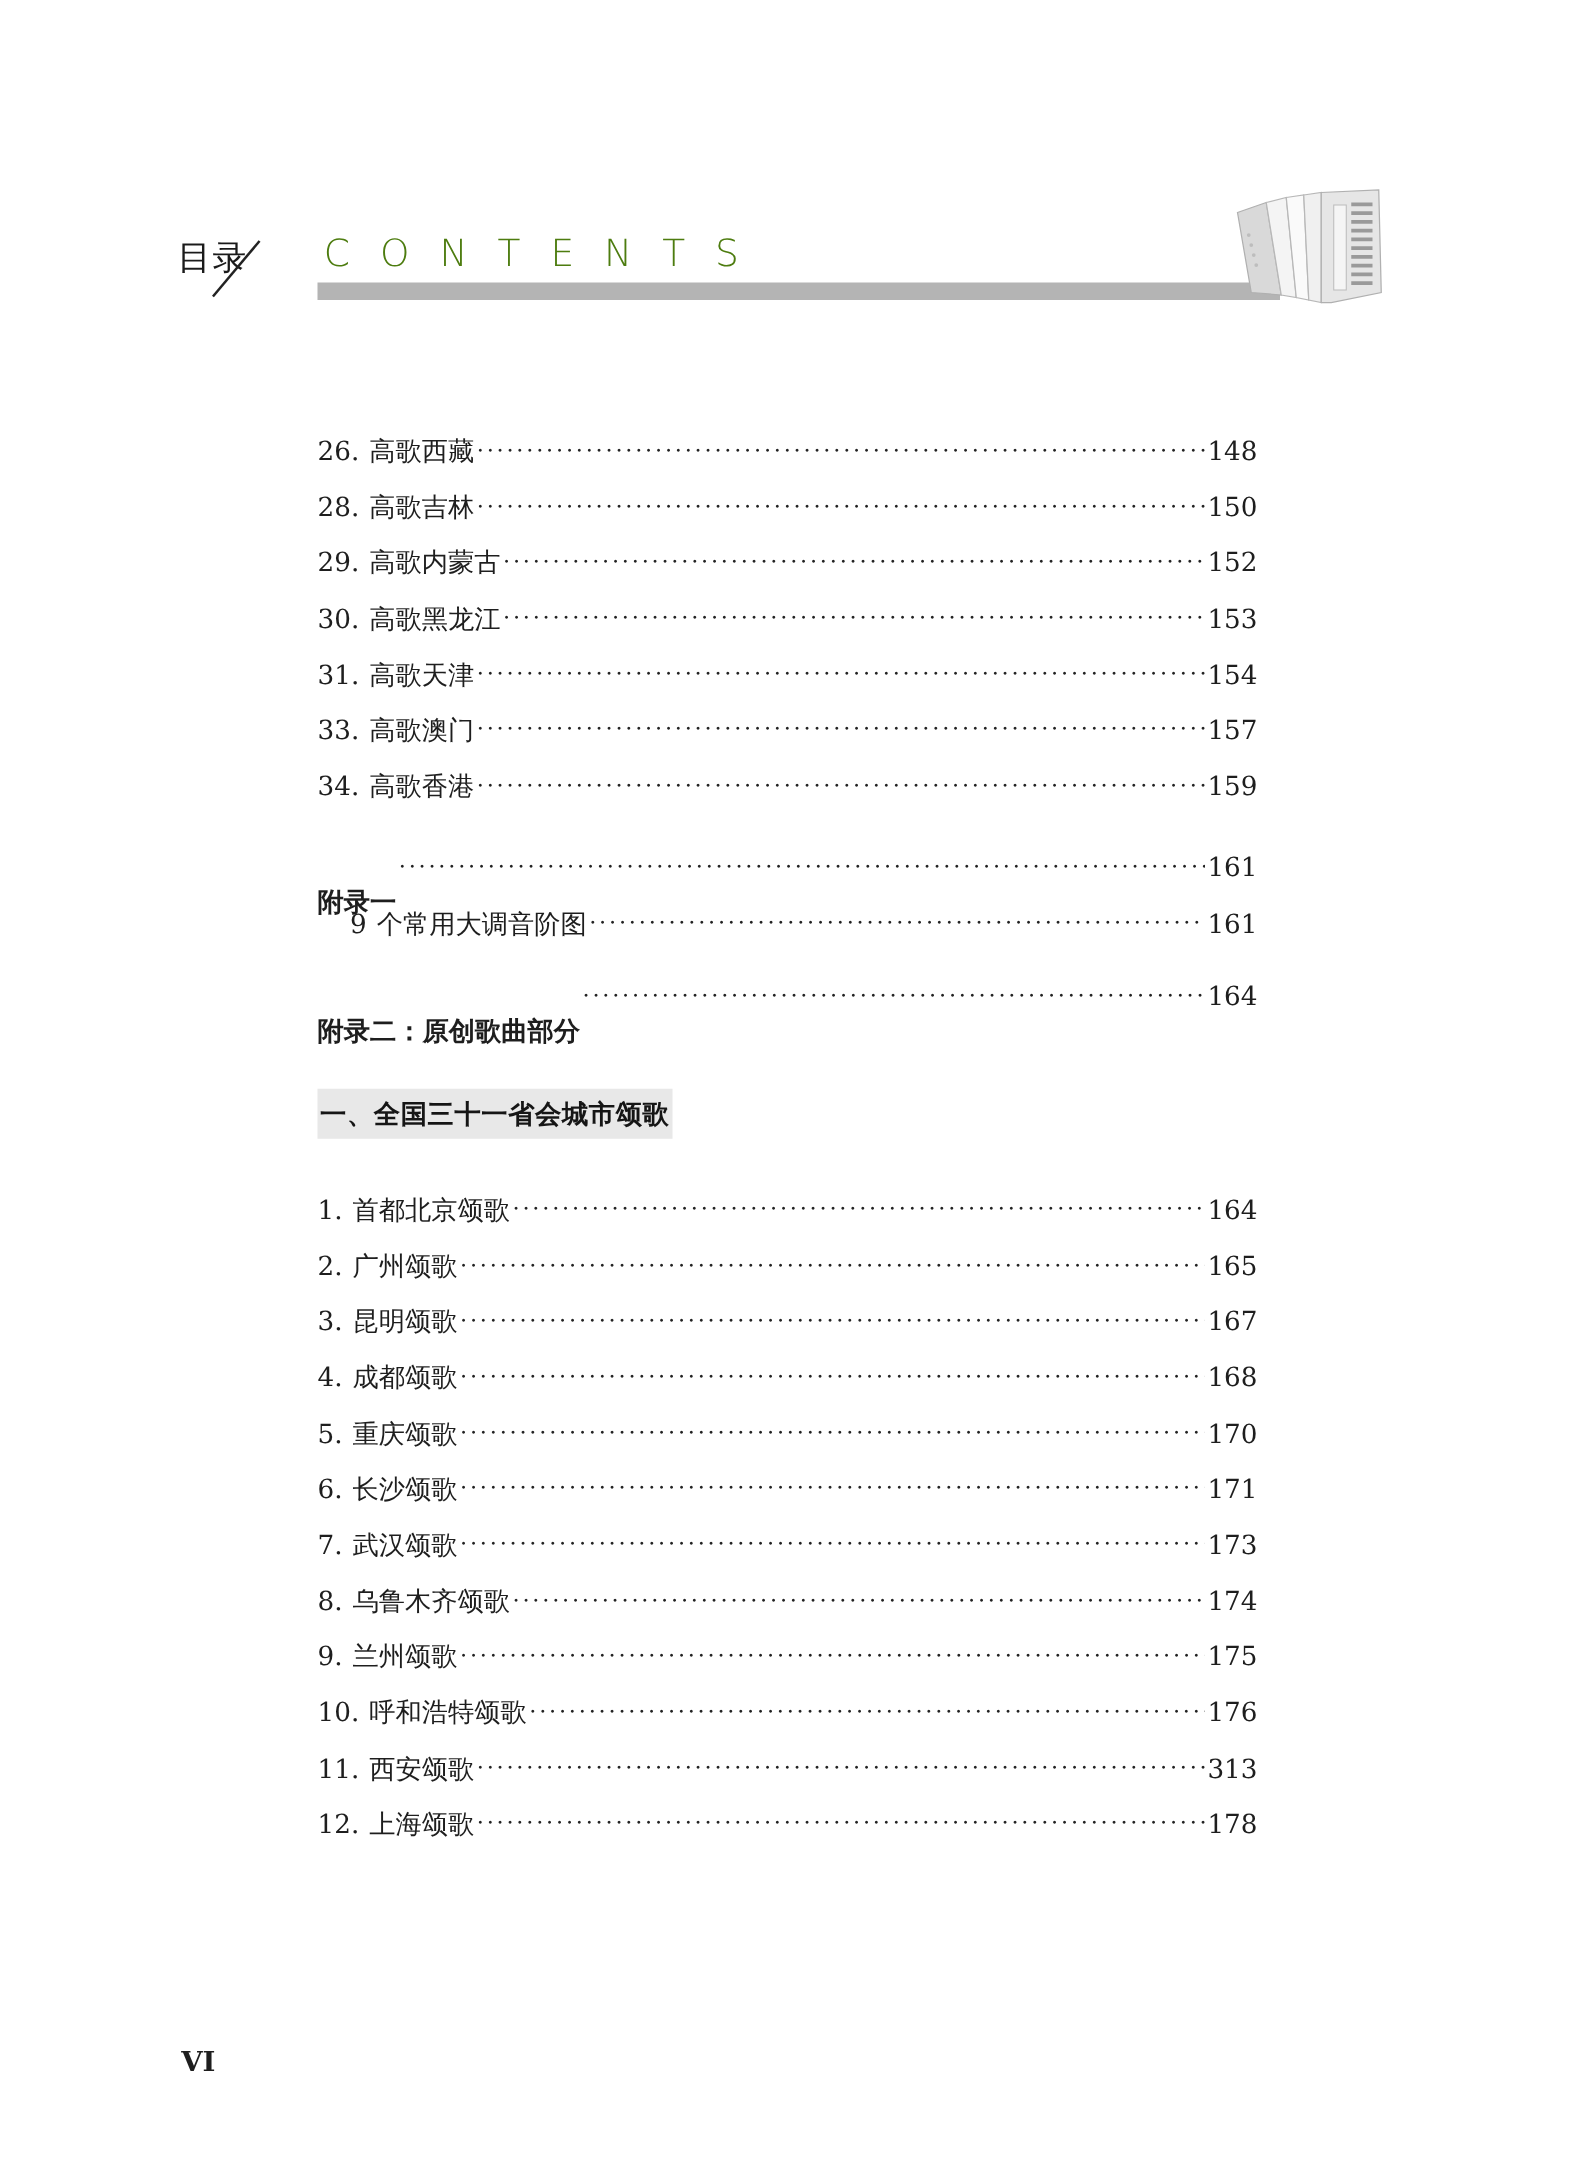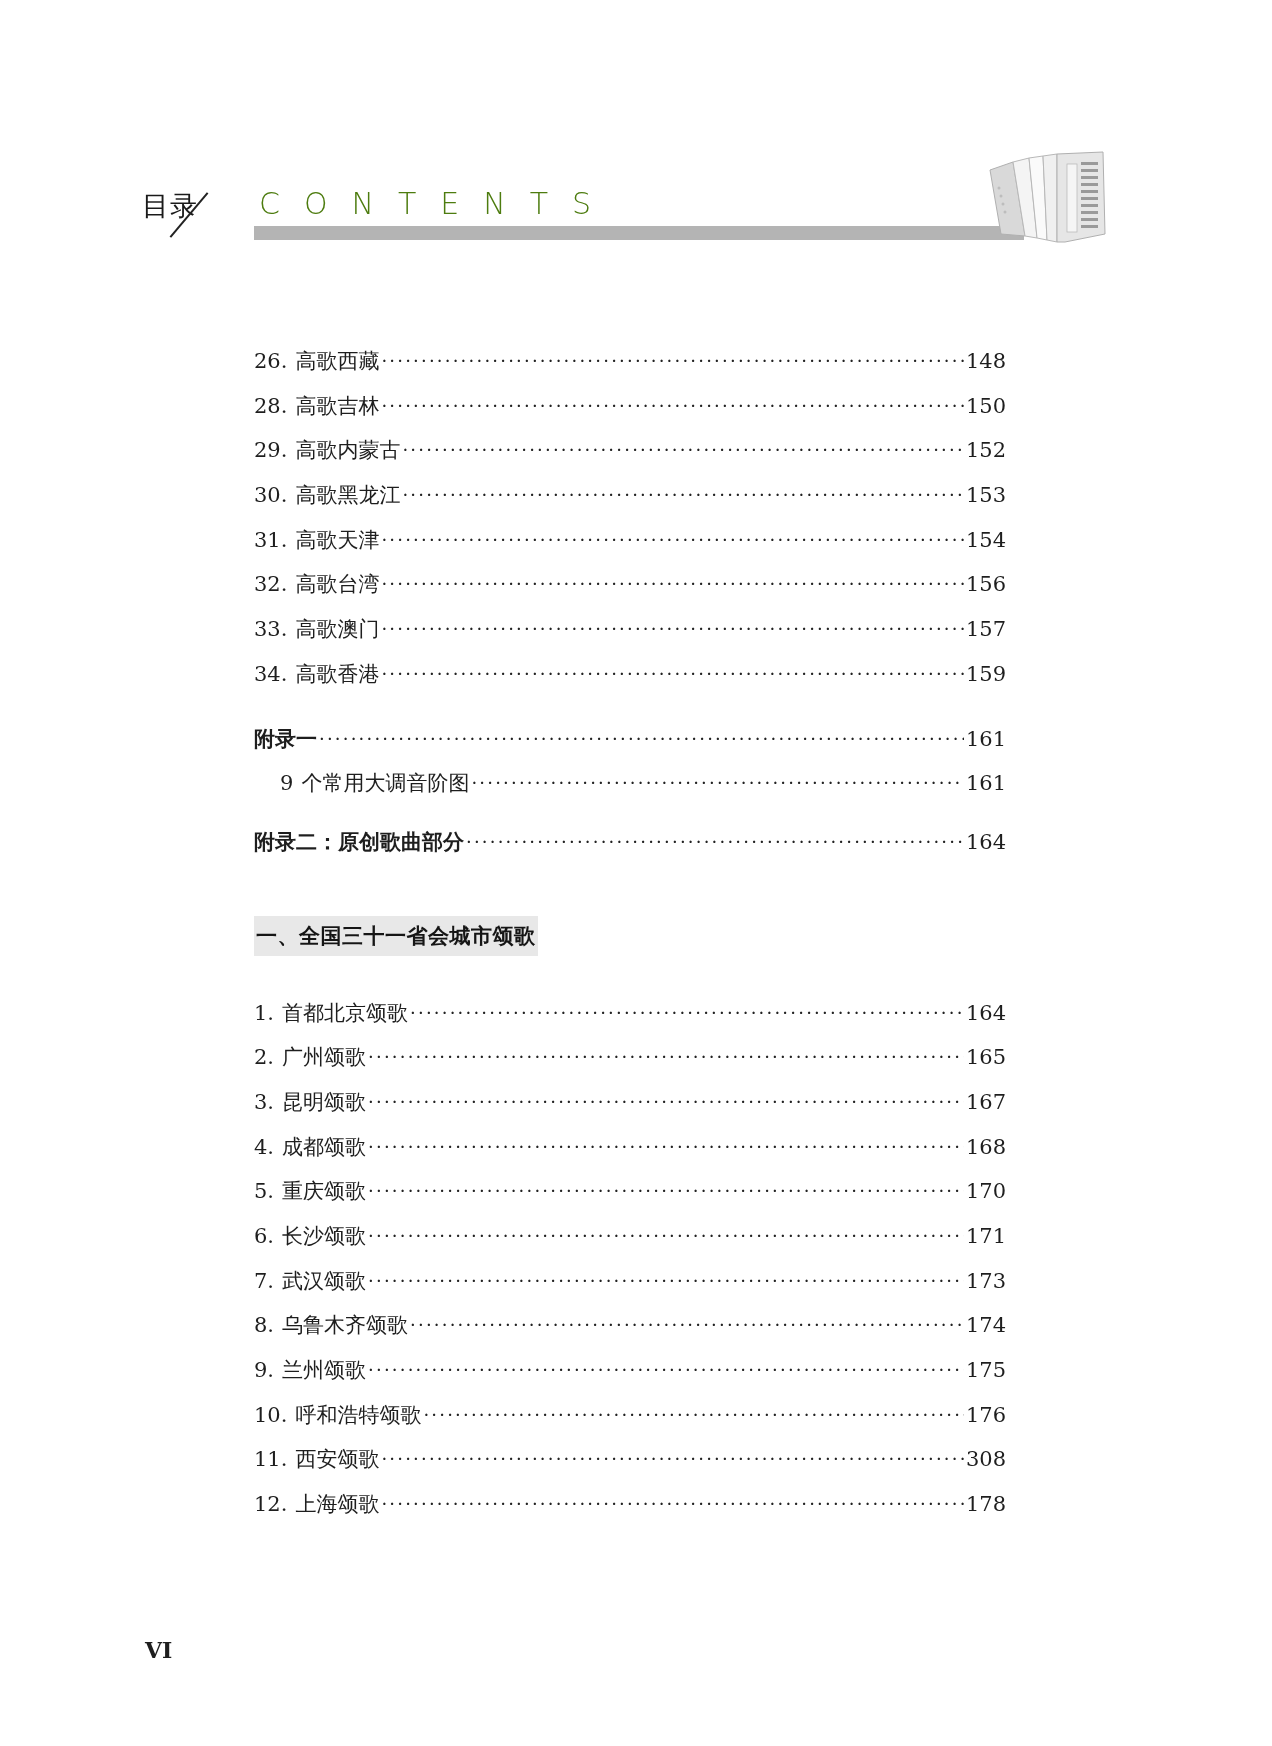--- a/index.html
+++ b/index.html
@@ -34,21 +34,21 @@
     font-size: 21px; line-height: 30px; white-space: nowrap;
   }
   .toc-row .num { margin-right: 8px; }
   .toc-row .title { font-family: "DejaVu Sans", sans-serif; font-size: 21px; }
   .toc-row .leader {
     flex: 1; overflow: hidden; margin: 0 2px; color: #222;
     letter-spacing: 2.2px; font-size: 18px;
   }
   .toc-row .leader::before { content: "··············································································································································"; }
   .toc-row .page { min-width: 36px; text-align: right; }
-  .toc-row.bold .title { font-weight: bold; }
+  .toc-row.bold .title { font-weight: bold; margin-top: 28px; }
   .toc-row.indent { padding-left: 26px; }
 
   .gap-s { height: 20px; }
   .gap-m { height: 14px; }
 
   .section-heading-wrap { text-align: left; margin: 44px 0 42px 0; }
   .section-heading {
     display: inline-block; background: #e8e8e8; padding: 6px 2px;
     font-family: "DejaVu Sans", sans-serif; font-weight: bold; font-size: 21px; color: #151515;
     letter-spacing: 0.5px;
@@ -119,26 +119,20 @@
     <span class="leader"></span>
     <span class="page">153</span>
   </div>
   <div class="toc-row">
     <span class="num">31.</span>
     <span class="title">高歌天津</span>
     <span class="leader"></span>
     <span class="page">154</span>
   </div>
   <div class="toc-row">
-    <span class="num">32.</span>
-    <span class="title">高歌台湾</span>
-    <span class="leader"></span>
-    <span class="page">156</span>
-  </div>
-  <div class="toc-row">
     <span class="num">33.</span>
     <span class="title">高歌澳门</span>
     <span class="leader"></span>
     <span class="page">157</span>
   </div>
   <div class="toc-row">
     <span class="num">34.</span>
     <span class="title">高歌香港</span>
     <span class="leader"></span>
     <span class="page">159</span>
@@ -227,21 +221,21 @@
   <div class="toc-row">
     <span class="num">10.</span>
     <span class="title">呼和浩特颂歌</span>
     <span class="leader"></span>
     <span class="page">176</span>
   </div>
   <div class="toc-row">
     <span class="num">11.</span>
     <span class="title">西安颂歌</span>
     <span class="leader"></span>
-    <span class="page">308</span>
+    <span class="page">313</span>
   </div>
   <div class="toc-row">
     <span class="num">12.</span>
     <span class="title">上海颂歌</span>
     <span class="leader"></span>
     <span class="page">178</span>
   </div>
 </div>
 
 <div class="page-number">VI</div>

